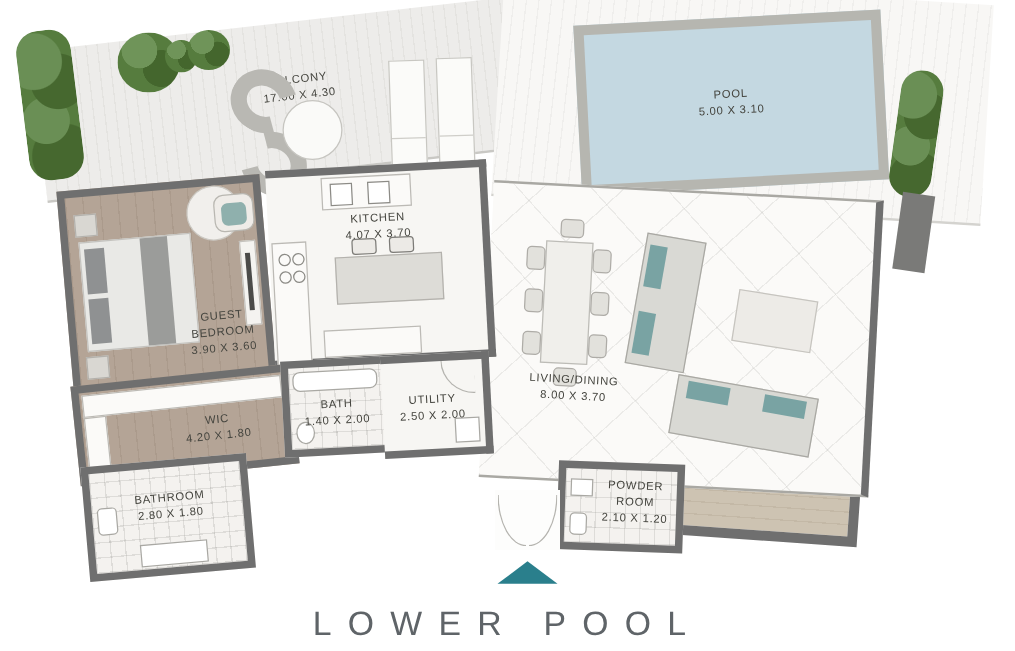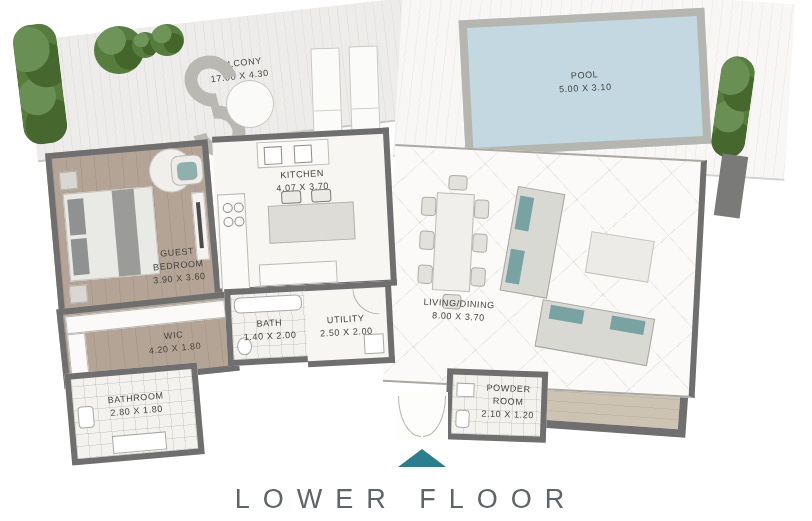--- a/index.html
+++ b/index.html
@@ -246,15 +246,15 @@
       <div>2.10 X 1.20</div>
     </div>
   </div>
 
   <div class="abs" style="left:396px;top:392px;width:52px;height:48px;background:#fdfdfc;">
     <div class="abs door-arc" style="left:2px;top:4px;width:22px;height:40px;"></div>
     <div class="abs door-arc" style="right:2px;top:4px;width:22px;height:40px;transform:scaleX(-1);"></div>
   </div>
 
   <div class="abs arrow-up"></div>
-  <div class="abs title">LOWER FLOOR</div>
+  <div class="abs title">LOWER POOL</div>
 
 </div>
 
 </body></html>

